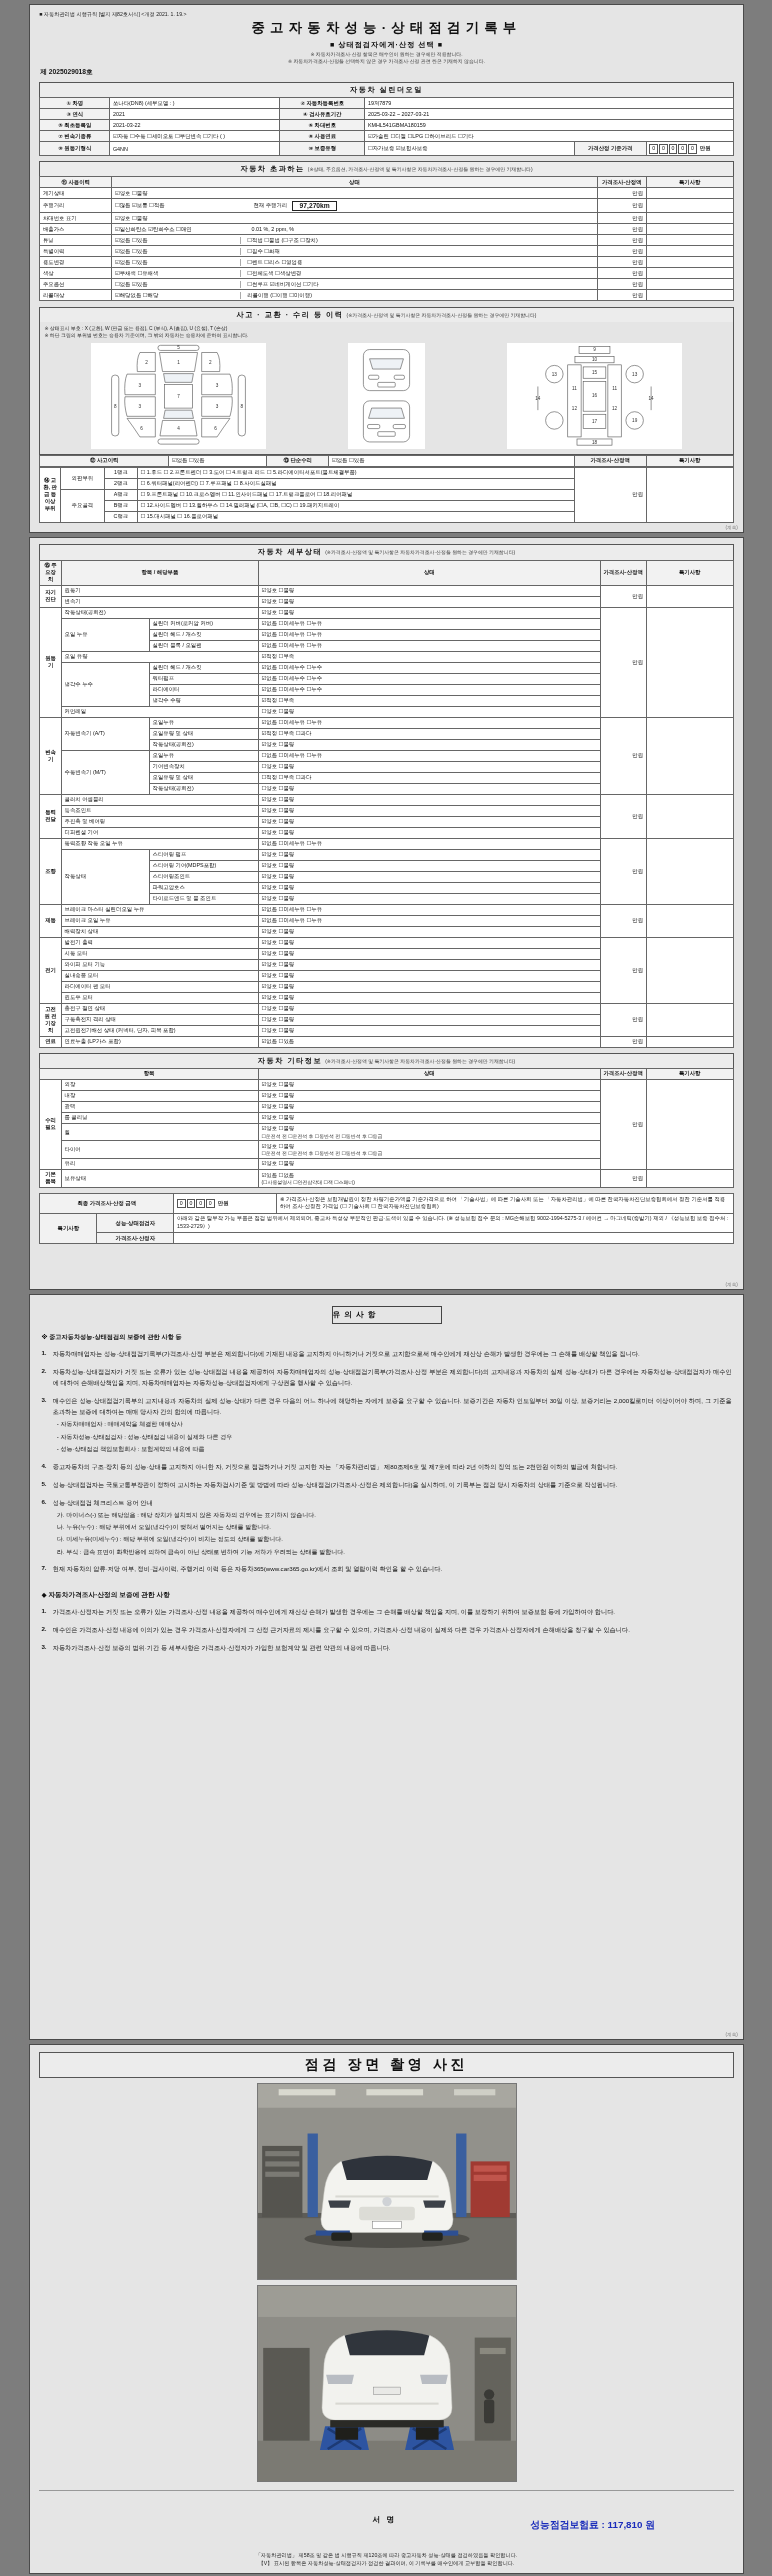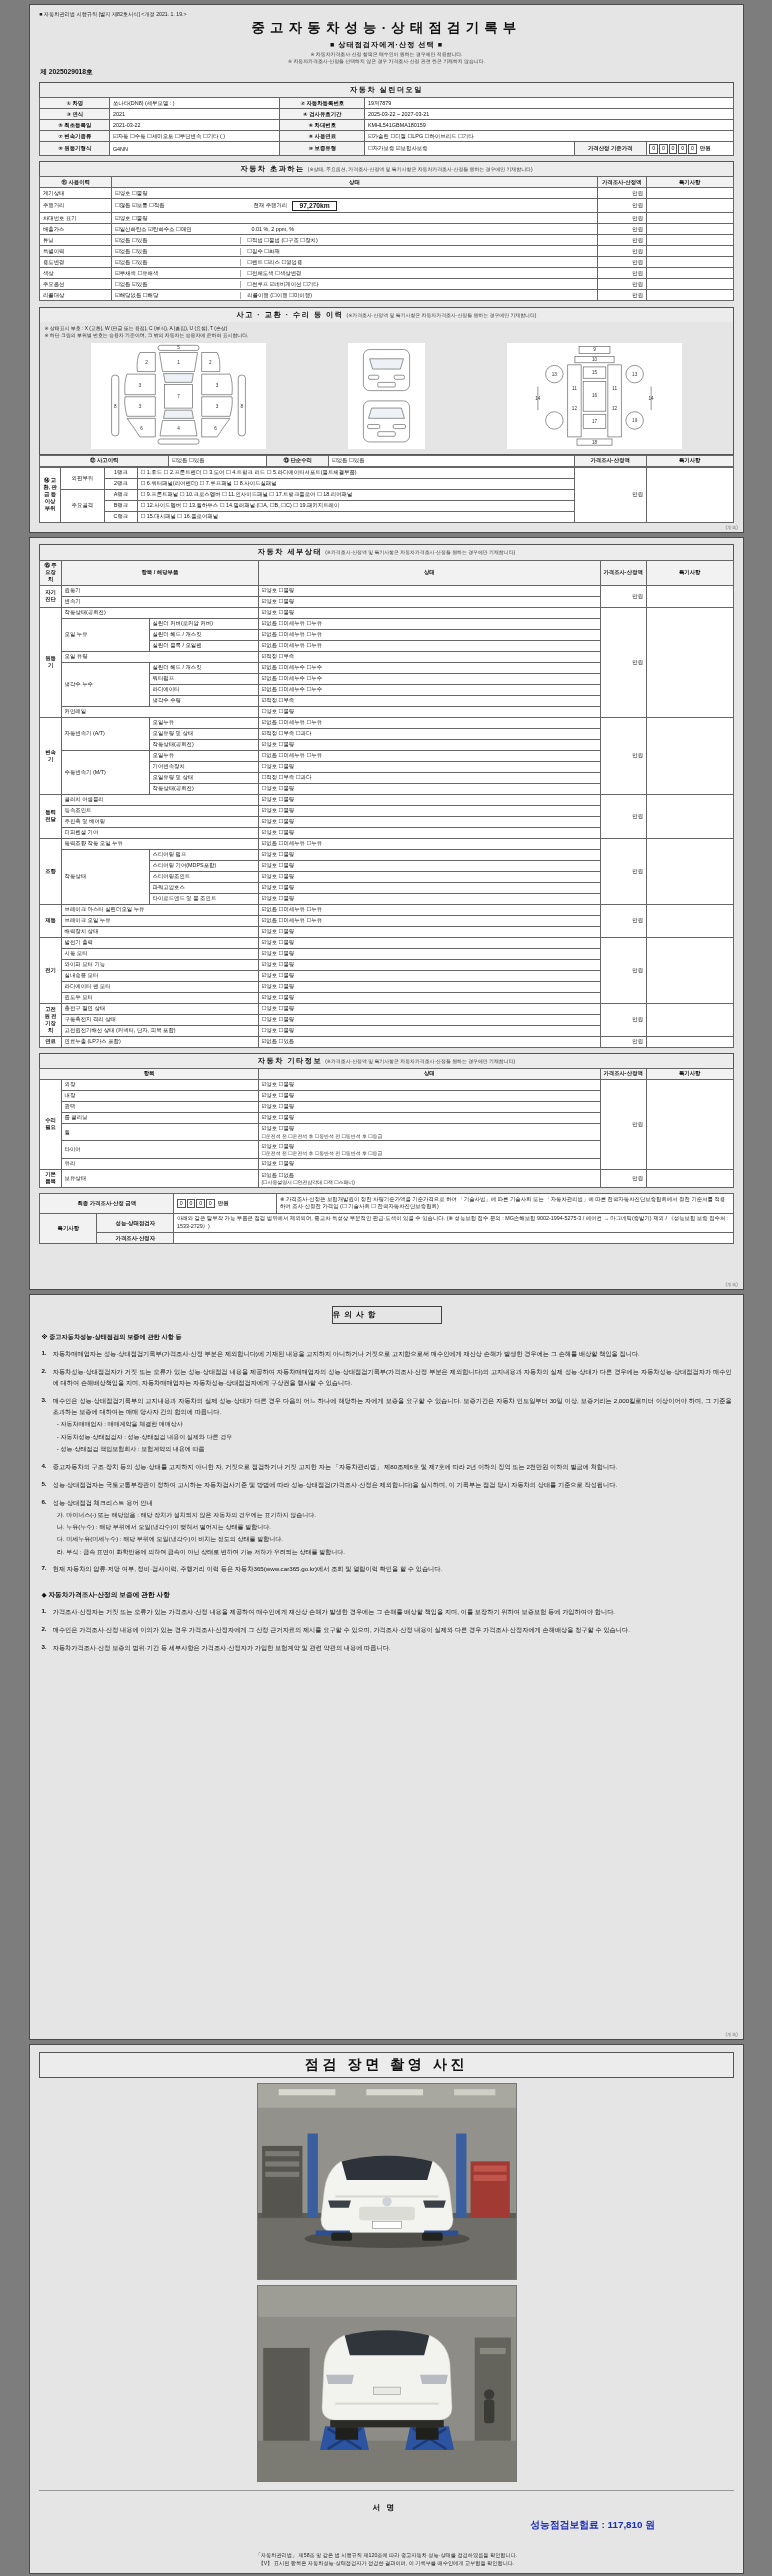--- a/index.html
+++ b/index.html
@@ -45,21 +45,21 @@
   .n-item{display:flex;margin:7.2px 2.1px 0;}
   .n-no{flex:none;width:11.3px;font-size:6.2px;font-weight:bold;}
   .n-text{flex:1;font-size:6.2px;line-height:1.75;text-align:justify;}
   .n-subline{margin:2.6px 0 0 17.5px;font-size:6px;line-height:1.6;}
   .n-subtitle{font-size:6.7px;font-weight:bold;margin:15.5px 2.1px 1px;}
   .def-box{border:1px solid #444;margin:18.5px 20.6px 0;padding:6.2px 8.2px;}
   .def-title{text-align:center;font-weight:bold;font-size:7.2px;letter-spacing:2.6px;margin-bottom:4.1px;}
   .def-text{font-size:6px;line-height:1.65;text-align:justify;}
   .photo-title{border:0.5px solid #555;background:#ececec;text-align:center;font-weight:bold;font-size:14px;letter-spacing:3.6px;padding:3.1px 0;margin-bottom:4.1px;}
   .photo{display:block;margin:5.2px auto 0;width:258px;height:195px;border:0.5px solid #777;}
-  .sign-row{display:flex;align-items:center;margin-top:8.2px;border-top:0.5px solid #999;padding-top:12px;}
+  .sign-row{display:flex;align-items:center;margin-top:8.2px;border-top:0.5px solid #999;padding-top:24px;}
   .sign-label{margin:0 auto;font-size:7.7px;font-weight:bold;letter-spacing:6.2px;}
   .insurance{position:absolute;right:88px;bottom:41px;color:#1b2dbb;font-weight:bold;font-size:9.8px;}
   .confirm{position:absolute;left:0;right:0;bottom:6.2px;text-align:center;font-size:5.2px;color:#222;line-height:1.6;}
   .corner{position:absolute;right:5.2px;bottom:2.6px;font-size:4.6px;color:#777;}
 </style>
 </head>
 <body>
 
 <div class="page" id="p1">
   <div class="form-ref">■ 자동차관리법 시행규칙 [별지 제82호서식] &lt;개정 2021. 1. 19.&gt;</div>

